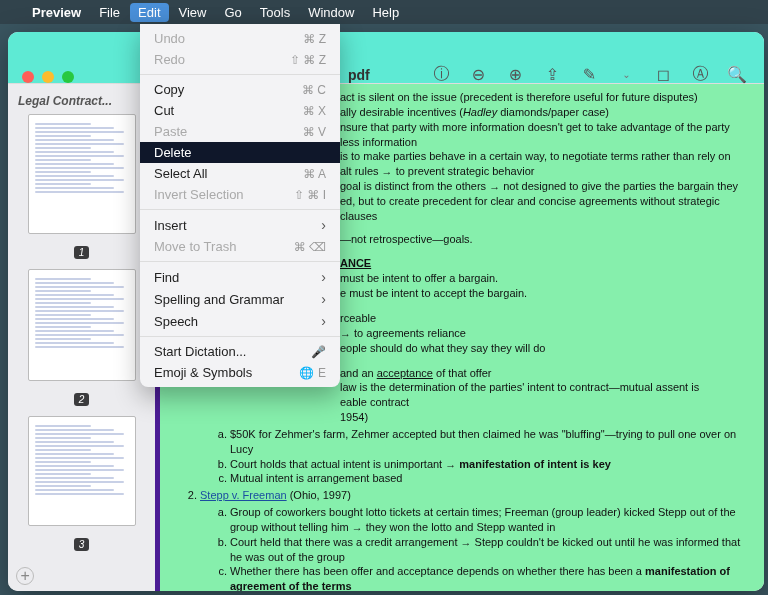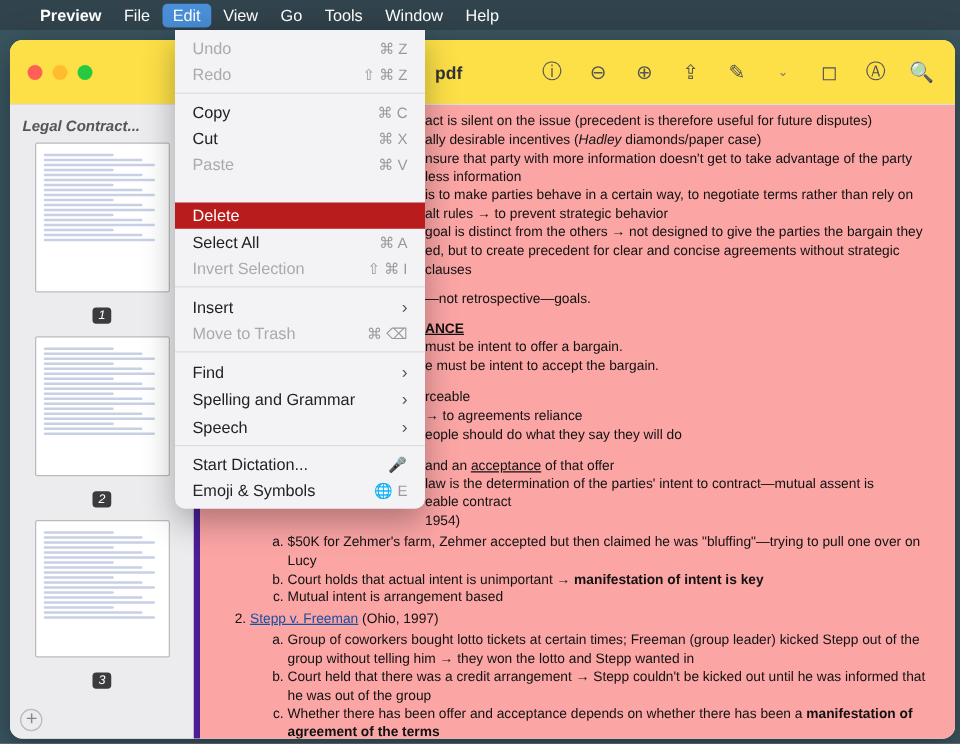--- a/index.html
+++ b/index.html
@@ -9,21 +9,21 @@
 .menubar { height: 24px; background: rgba(40,50,55,0.5); display: flex; align-items: center; padding: 11px 14px; color: #fff; font-size: 13px; gap: 18px; }
 .menubar .apple { font-size: 15px; }
 .menubar .app { font-weight: 600; }
 .menubar span { cursor: default; }
 .menubar .open { background: #4a90d9; border-radius: 4px; padding: 2px 8px; margin: 0 -8px; }
 
 
 .window { position: absolute; left: 8px; top: 32px; right: 4px; bottom: 4px; background: #f5f5f7; border-radius: 10px; box-shadow: 0 8px 30px rgba(0,0,0,.35); display: flex; flex-direction: column; overflow: hidden; }
 
 
-.titlebar { height: 52px; display: flex; align-items: center; border-bottom: 1px solid #ddd; background: #fde047; }
+.titlebar { height: 52px; display: flex; align-items: flex-end; border-bottom: 1px solid #ddd; background: #5eead4; }
 .traffic { display: flex; gap: 8px; padding: 0 14px; }
 .dot { width: 12px; height: 12px; border-radius: 50%; }
 .dot.red { background: #ff5f57; } .dot.yellow { background: #febc2e; } .dot.green { background: #28c840; }
 .title { flex: 0 0 auto; font-weight: 600; font-size: 14px; color: #333; margin-left: 260px; }
 .toolbar { margin-left: auto; display: flex; gap: 20px; padding-right: 18px; color: #555; }
 .toolbar svg, .toolbar .glyph { width: 17px; height: 17px; }
 .glyph { font-size: 16px; display: inline-flex; align-items: center; justify-content: center; }
 .caret { font-size: 10px; color: #777; }
 
 
@@ -31,33 +31,33 @@
 .sidebar { width: 152px; background: #ececef; border-right: 5px solid #4c1d95; overflow: hidden; position: relative; font-style: italic; }
 .sidebar-title { font-size: 12px; font-weight: 600; color: #555; padding: 10px 10px 6px; }
 .thumbs { display: flex; flex-direction: column; align-items: center; gap: 10px; padding: 0 8px 30px; }
 .thumb { width: 108px; background: #fff; border: 1px solid #bbb; border-radius: 2px; padding: 6px; }
 .thumb .ln { height: 2px; background: #c8d0e6; margin: 2px 0; border-radius: 1px; }
 .thumb .ln.s { width: 60%; } .thumb .ln.m { width: 85%; } .thumb .ln.l { width: 95%; }
 .thumb.t1 { height: 120px; } .thumb.t2 { height: 112px; } .thumb.t3 { height: 110px; }
 .pagenum { background: #3b3b3d; color: #fff; font-size: 10px; padding: 1px 5px; border-radius: 3px; margin-top: 2px; }
 .add { position: absolute; left: 8px; bottom: 6px; color: #888; font-size: 16px; width: 18px; height: 18px; border: 1px solid #bbb; border-radius: 50%; display: flex; align-items: center; justify-content: center; }
 
-.docview { flex: 1; background: #fca5a5; overflow: hidden; padding: 8px 20px 8px 8px; font-size: 11px; line-height: 1.35; color: #111; font-family: Georgia, "Times New Roman", serif; position: relative; }
+.docview { flex: 1; background: #86efac; overflow: hidden; padding: 8px 20px 8px 8px; font-size: 11px; line-height: 1.35; color: #111; font-family: Georgia, "Times New Roman", serif; position: relative; }
 .docview .clip { position: absolute; left: 180px; right: 18px; top: 6px; }
 .docview ol { padding-left: 30px; margin: 2px 0; }
 .docview ol.alpha { list-style: lower-alpha; }
 .docview .hd { font-weight: 700; }
 .docview .ul { text-decoration: underline; }
 .docview a { color: #1b4fa0; text-decoration: underline; }
 
 
 .menu { position: absolute; left: 140px; top: 24px; width: 200px; background: #f3f3f5; border-radius: 0 0 8px 8px; box-shadow: 0 10px 26px rgba(0,0,0,.3); padding: 4px 0; font-size: 13px; z-index: 100; }
 .menu .row { display: flex; justify-content: space-between; align-items: center; padding: 3px 14px; color: #222; }
 .menu .row.dis { color: #aaa; }
-.menu .row.sel { background: #b91c1c; color: #fff; margin-top: 20px; }
+.menu .row.sel { background: #0f172a; color: #fff; }
 .menu .sep { height: 1px; background: #ddd; margin: 4px 0; }
 .menu .sc { font-size: 12px; color: #999; }
 .menu .sub::after { content: "›"; font-size: 14px; color: #555; }
 </style>
 </head>
 <body>
 
 <div class="menubar">
   <span class="apple"></span>
   <span class="app">Preview</span>

